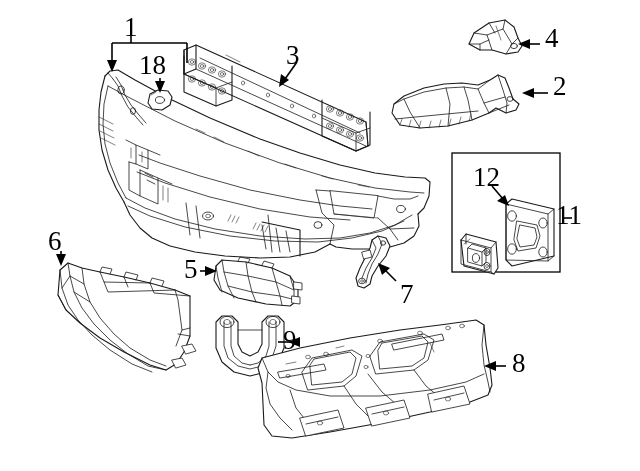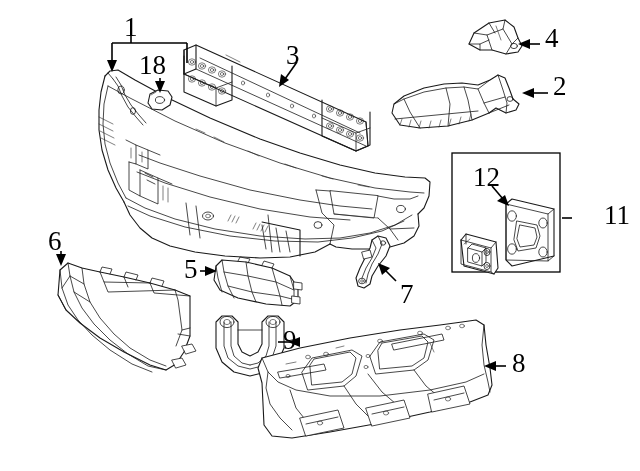--- a/index.html
+++ b/index.html
@@ -473,21 +473,21 @@
       <polygon class="arrowhead" points="484,366 496,361 496,371"></polygon>
     </g>
 
   </svg>
 
   <div class="num" style="left:124px; top:14px;">1</div>
   <div class="num" style="left:139px; top:52px;">18</div>
   <div class="num" style="left:286px; top:42px;">3</div>
   <div class="num" style="left:545px; top:25px;">4</div>
   <div class="num" style="left:553px; top:73px;">2</div>
-  <div class="num" style="left:604px; top:202px;">11</div>
+  <div class="num" style="left:556px; top:202px;">11</div>
   <div class="num" style="left:473px; top:164px;">12</div>
   <div class="num" style="left:48px; top:228px;">6</div>
   <div class="num" style="left:184px; top:256px;">5</div>
   <div class="num" style="left:400px; top:281px;">7</div>
   <div class="num" style="left:283px; top:327px;">9</div>
   <div class="num" style="left:512px; top:350px;">8</div>
 
 </div>
 
 </body></html>

